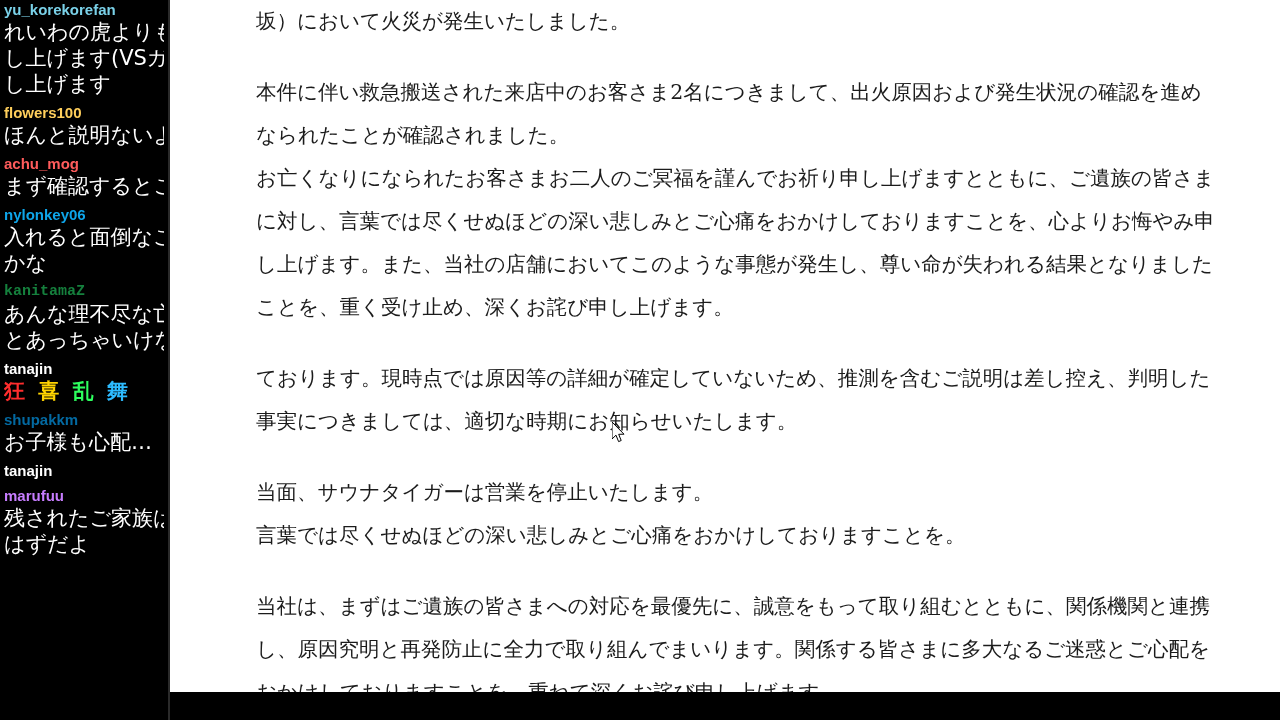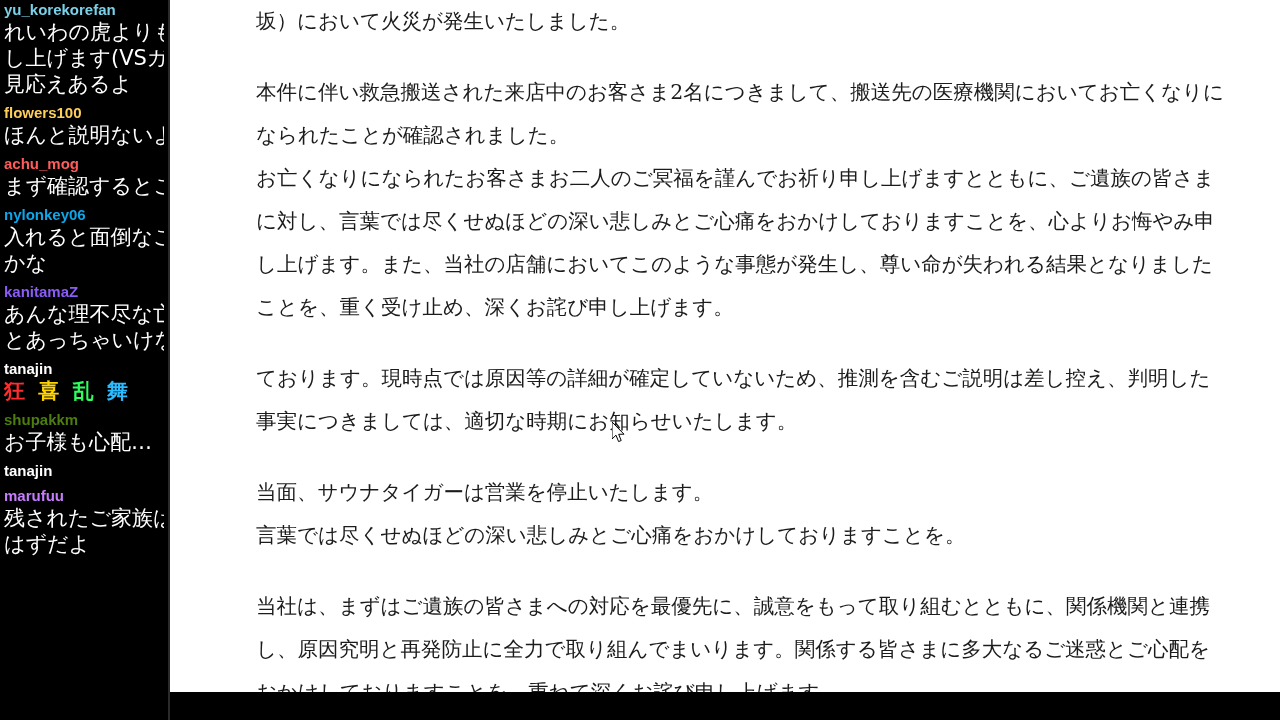--- a/index.html
+++ b/index.html
@@ -119,46 +119,46 @@
 </head>
 <body>
 
 <div id="screen">
 
   <div id="chat-sidebar">
       <div class="chat-message">
         <div class="chat-author" style="color: rgb(122, 209, 232);">yu_korekorefan</div>
         <div class="chat-text">れいわの虎よりも</div>
         <div class="chat-text">し上げます(VSガチ</div>
-        <div class="chat-text">見応えあるよ</div>
+        <div class="chat-text">し上げます</div>
       </div>
       <div class="chat-message">
         <div class="chat-author" style="color: rgb(255, 207, 92);">flowers100</div>
         <div class="chat-text">ほんと説明ないよ</div>
       </div>
       <div class="chat-message">
         <div class="chat-author" style="color: rgb(255, 92, 92);">achu_mog</div>
         <div class="chat-text">まず確認するとこ</div>
       </div>
       <div class="chat-message">
         <div class="chat-author" style="color: #0ea5e9;">nylonkey06</div>
         <div class="chat-text">入れると面倒なこ</div>
         <div class="chat-text">かな</div>
       </div>
       <div class="chat-message">
-        <div class="chat-author" style="color: #8b5cf6;">kanitamaZ</div>
+        <div class="chat-author" style="color: #15803d; font-family: Liberation Mono, monospace;">kanitamaZ</div>
         <div class="chat-text">あんな理不尽な亡</div>
         <div class="chat-text">とあっちゃいけな</div>
       </div>
       <div class="chat-message">
         <div class="chat-author" style="color: rgb(255, 255, 255);">tanajin</div>
         <div class="chat-text rainbow"><span class="rb1">狂</span><span> </span><span class="rb2">喜</span><span> </span><span class="rb3">乱</span><span> </span><span class="rb4">舞</span></div>
       </div>
       <div class="chat-message">
-        <div class="chat-author" style="color: #4d7c0f;">shupakkm</div>
+        <div class="chat-author" style="color: #0369a1;">shupakkm</div>
         <div class="chat-text">お子様も心配…</div>
       </div>
       <div class="chat-message">
         <div class="chat-author" style="color: rgb(255, 255, 255);">tanajin</div>
         <div class="chat-text"></div>
       </div>
       <div class="chat-message">
         <div class="chat-author" style="color: rgb(199, 125, 255);">marufuu</div>
         <div class="chat-text">残されたご家族は</div>
         <div class="chat-text">はずだよ</div>
@@ -167,21 +167,21 @@
 
   <div id="divider"></div>
 
   <div id="document-pane">
     <div id="document-body">
         <div>
           <p class="doc-para">坂）において火災が発生いたしました。</p>
         </div>
         <div class="doc-gap"></div>
         <div>
-          <p class="doc-para">本件に伴い救急搬送された来店中のお客さま2名につきまして、搬送先の医療機関においてお亡くなりに</p>
+          <p class="doc-para">本件に伴い救急搬送された来店中のお客さま2名につきまして、出火原因および発生状況の確認を進め</p>
           <p class="doc-para">なられたことが確認されました。</p>
           <p class="doc-para">お亡くなりになられたお客さまお二人のご冥福を謹んでお祈り申し上げますとともに、ご遺族の皆さま</p>
           <p class="doc-para">に対し、言葉では尽くせぬほどの深い悲しみとご心痛をおかけしておりますことを、心よりお悔やみ申</p>
           <p class="doc-para">し上げます。また、当社の店舗においてこのような事態が発生し、尊い命が失われる結果となりました</p>
           <p class="doc-para">ことを、重く受け止め、深くお詫び申し上げます。</p>
         </div>
         <div class="doc-gap"></div>
         <div>
           <p class="doc-para">ております。現時点では原因等の詳細が確定していないため、推測を含むご説明は差し控え、判明した</p>
           <p class="doc-para">事実につきましては、適切な時期にお知らせいたします。</p>

